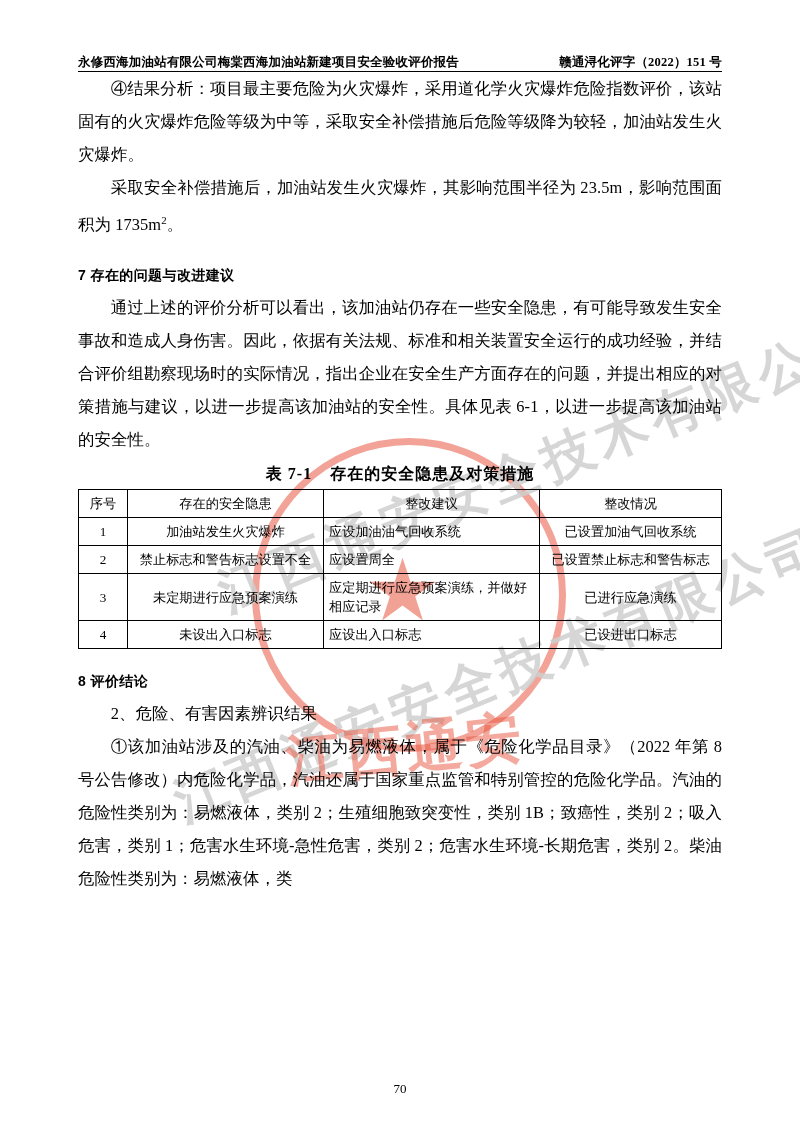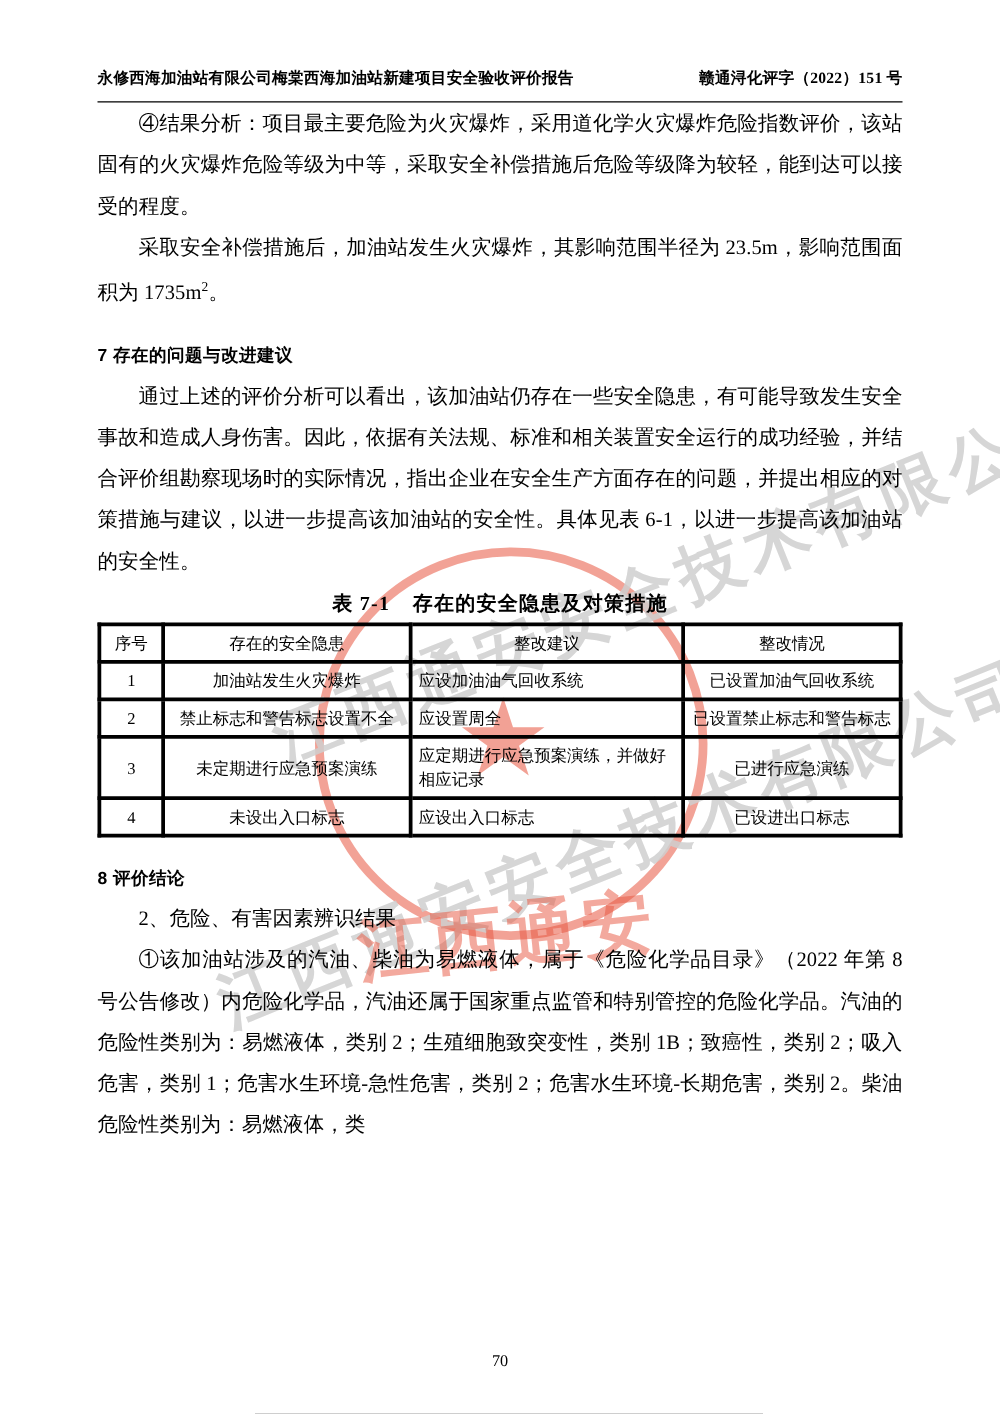--- a/index.html
+++ b/index.html
@@ -23,21 +23,21 @@
     padding: 54px 78px 0 78px;
   }
 
   
   .hdr {
     display: flex;
     justify-content: space-between;
     align-items: center;
     font-size: 12.5px;
     font-weight: bold;
-    padding-bottom: 10px;
+    padding-bottom: 0;
     border-bottom: 1.6px solid #000;
     letter-spacing: 0.2px;
   }
   .hdr .left { }
   .hdr .right { white-space: nowrap; padding-left: 14px; }
 
   
   p.para {
     margin: 0;
     font-size: 16.4px;
@@ -67,21 +67,21 @@
   }
   .tbl-caption .gap { display: inline-block; width: 18px; }
 
   table.data {
     width: 100%;
     border-collapse: collapse;
     font-size: 13.2px;
     table-layout: fixed;
   }
   table.data th, table.data td {
-    border: 3px solid #000000;
+    border: 1px solid #000000;
     padding: 4px 5px;
     line-height: 19px;
     vertical-align: middle;
   }
   table.data th {
     text-align: center;
     font-weight: normal;
   }
   table.data td.c0 { text-align: center; width: 38px; }
   table.data td.c1 { text-align: center; }
@@ -171,21 +171,21 @@
     <div class="wm-text wm-t3">江西通安</div>
   </div>
 
   <div class="content">
 
     <div class="hdr">
       <div class="left">永修西海加油站有限公司梅棠西海加油站新建项目安全验收评价报告</div>
       <div class="right">赣通浔化评字（2022）151 号</div>
     </div>
 
-    <p class="para indent first-block">④结果分析：项目最主要危险为火灾爆炸，采用道化学火灾爆炸危险指数评价，该站固有的火灾爆炸危险等级为中等，采取安全补偿措施后危险等级降为较轻，能到达可以接受的程度。</p>
+    <p class="para indent first-block">④结果分析：项目最主要危险为火灾爆炸，采用道化学火灾爆炸危险指数评价，该站固有的火灾爆炸危险等级为中等，采取安全补偿措施后危险等级降为较轻，加油站发生火灾爆炸。</p>
     <p class="para indent"><span>采取安全补偿措施后，加油站发生火灾爆炸，其影响范围半径为 23.5m，影响范围面积为 1735m</span><sup>2</sup><span>。</span></p>
 
     <h2 class="sec">7 存在的问题与改进建议</h2>
     <p class="para indent">通过上述的评价分析可以看出，该加油站仍存在一些安全隐患，有可能导致发生安全事故和造成人身伤害。因此，依据有关法规、标准和相关装置安全运行的成功经验，并结合评价组勘察现场时的实际情况，指出企业在安全生产方面存在的问题，并提出相应的对策措施与建议，以进一步提高该加油站的安全性。具体见表 6-1，以进一步提高该加油站的安全性。</p>
 
     <div class="tbl-caption"><span>表 7-1</span><span class="gap"></span><span>存在的安全隐患及对策措施</span></div>
 
     <table class="data">
       <thead>
         <tr>

